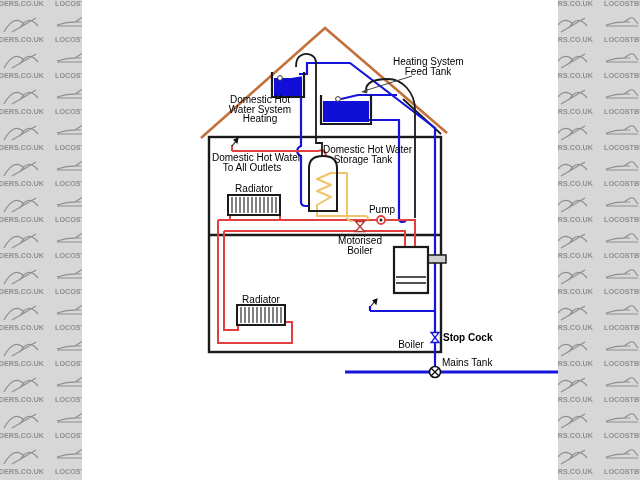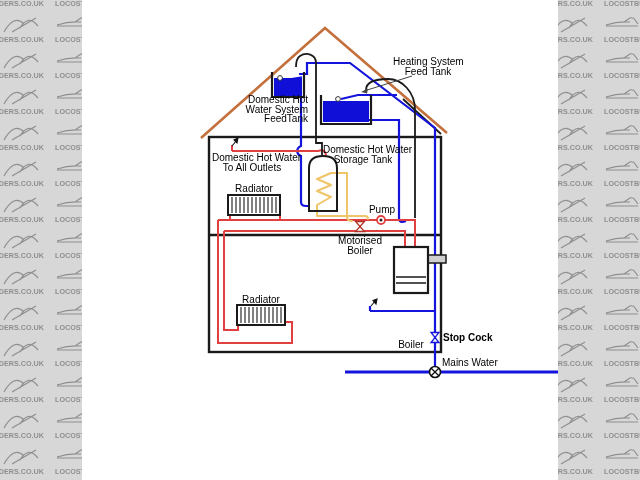--- a/index.html
+++ b/index.html
@@ -421,24 +421,24 @@
       <polygon points="431,332.5 439,332.5 435,337.5"></polygon>
       <polygon points="431,342.5 439,342.5 435,337.5"></polygon>
     </g>
 
     <g>
       <circle cx="435" cy="372" r="5.5" fill="#fff" stroke="#111" stroke-width="1.6"></circle>
       <path d="M431.2,368.2 L438.8,375.8 M438.8,368.2 L431.2,375.8" stroke="#111" stroke-width="1.3"></path>
     </g>
   </svg>
 
-  <div class="lbl r" style="left:236px;top:95px;width:72px;">
+  <div class="lbl r" style="left:224px;top:95px;width:72px;text-align:center;">
     <div>Domestic Hot</div>
     <div>Water System</div>
-    <div>FeedTank</div>
+    <div>Heating</div>
   </div>
   <div class="lbl c" style="left:393px;top:57px;width:70px;">
     <div>Heating System</div>
     <div>Feed Tank</div>
   </div>
   <div class="lbl c" style="left:323px;top:145px;width:80px;">
     <div>Domestic Hot Water</div>
     <div>Storage Tank</div>
   </div>
   <div class="lbl c" style="left:212px;top:153px;width:80px;">
@@ -458,16 +458,16 @@
     <div>Motorised</div>
     <div>Boiler</div>
   </div>
   <div class="lbl c" style="left:394px;top:296px;width:34px;margin-top:44px;">
     <div>Boiler</div>
   </div>
   <div class="lbl" style="left:443px;top:333px;width:60px;font-weight:bold;">
     <div>Stop Cock</div>
   </div>
   <div class="lbl" style="left:442px;top:358px;width:60px;">
-    <div>Mains Water</div>
+    <div>Mains Tank</div>
   </div>
 
 </div>
 
 </body></html>

